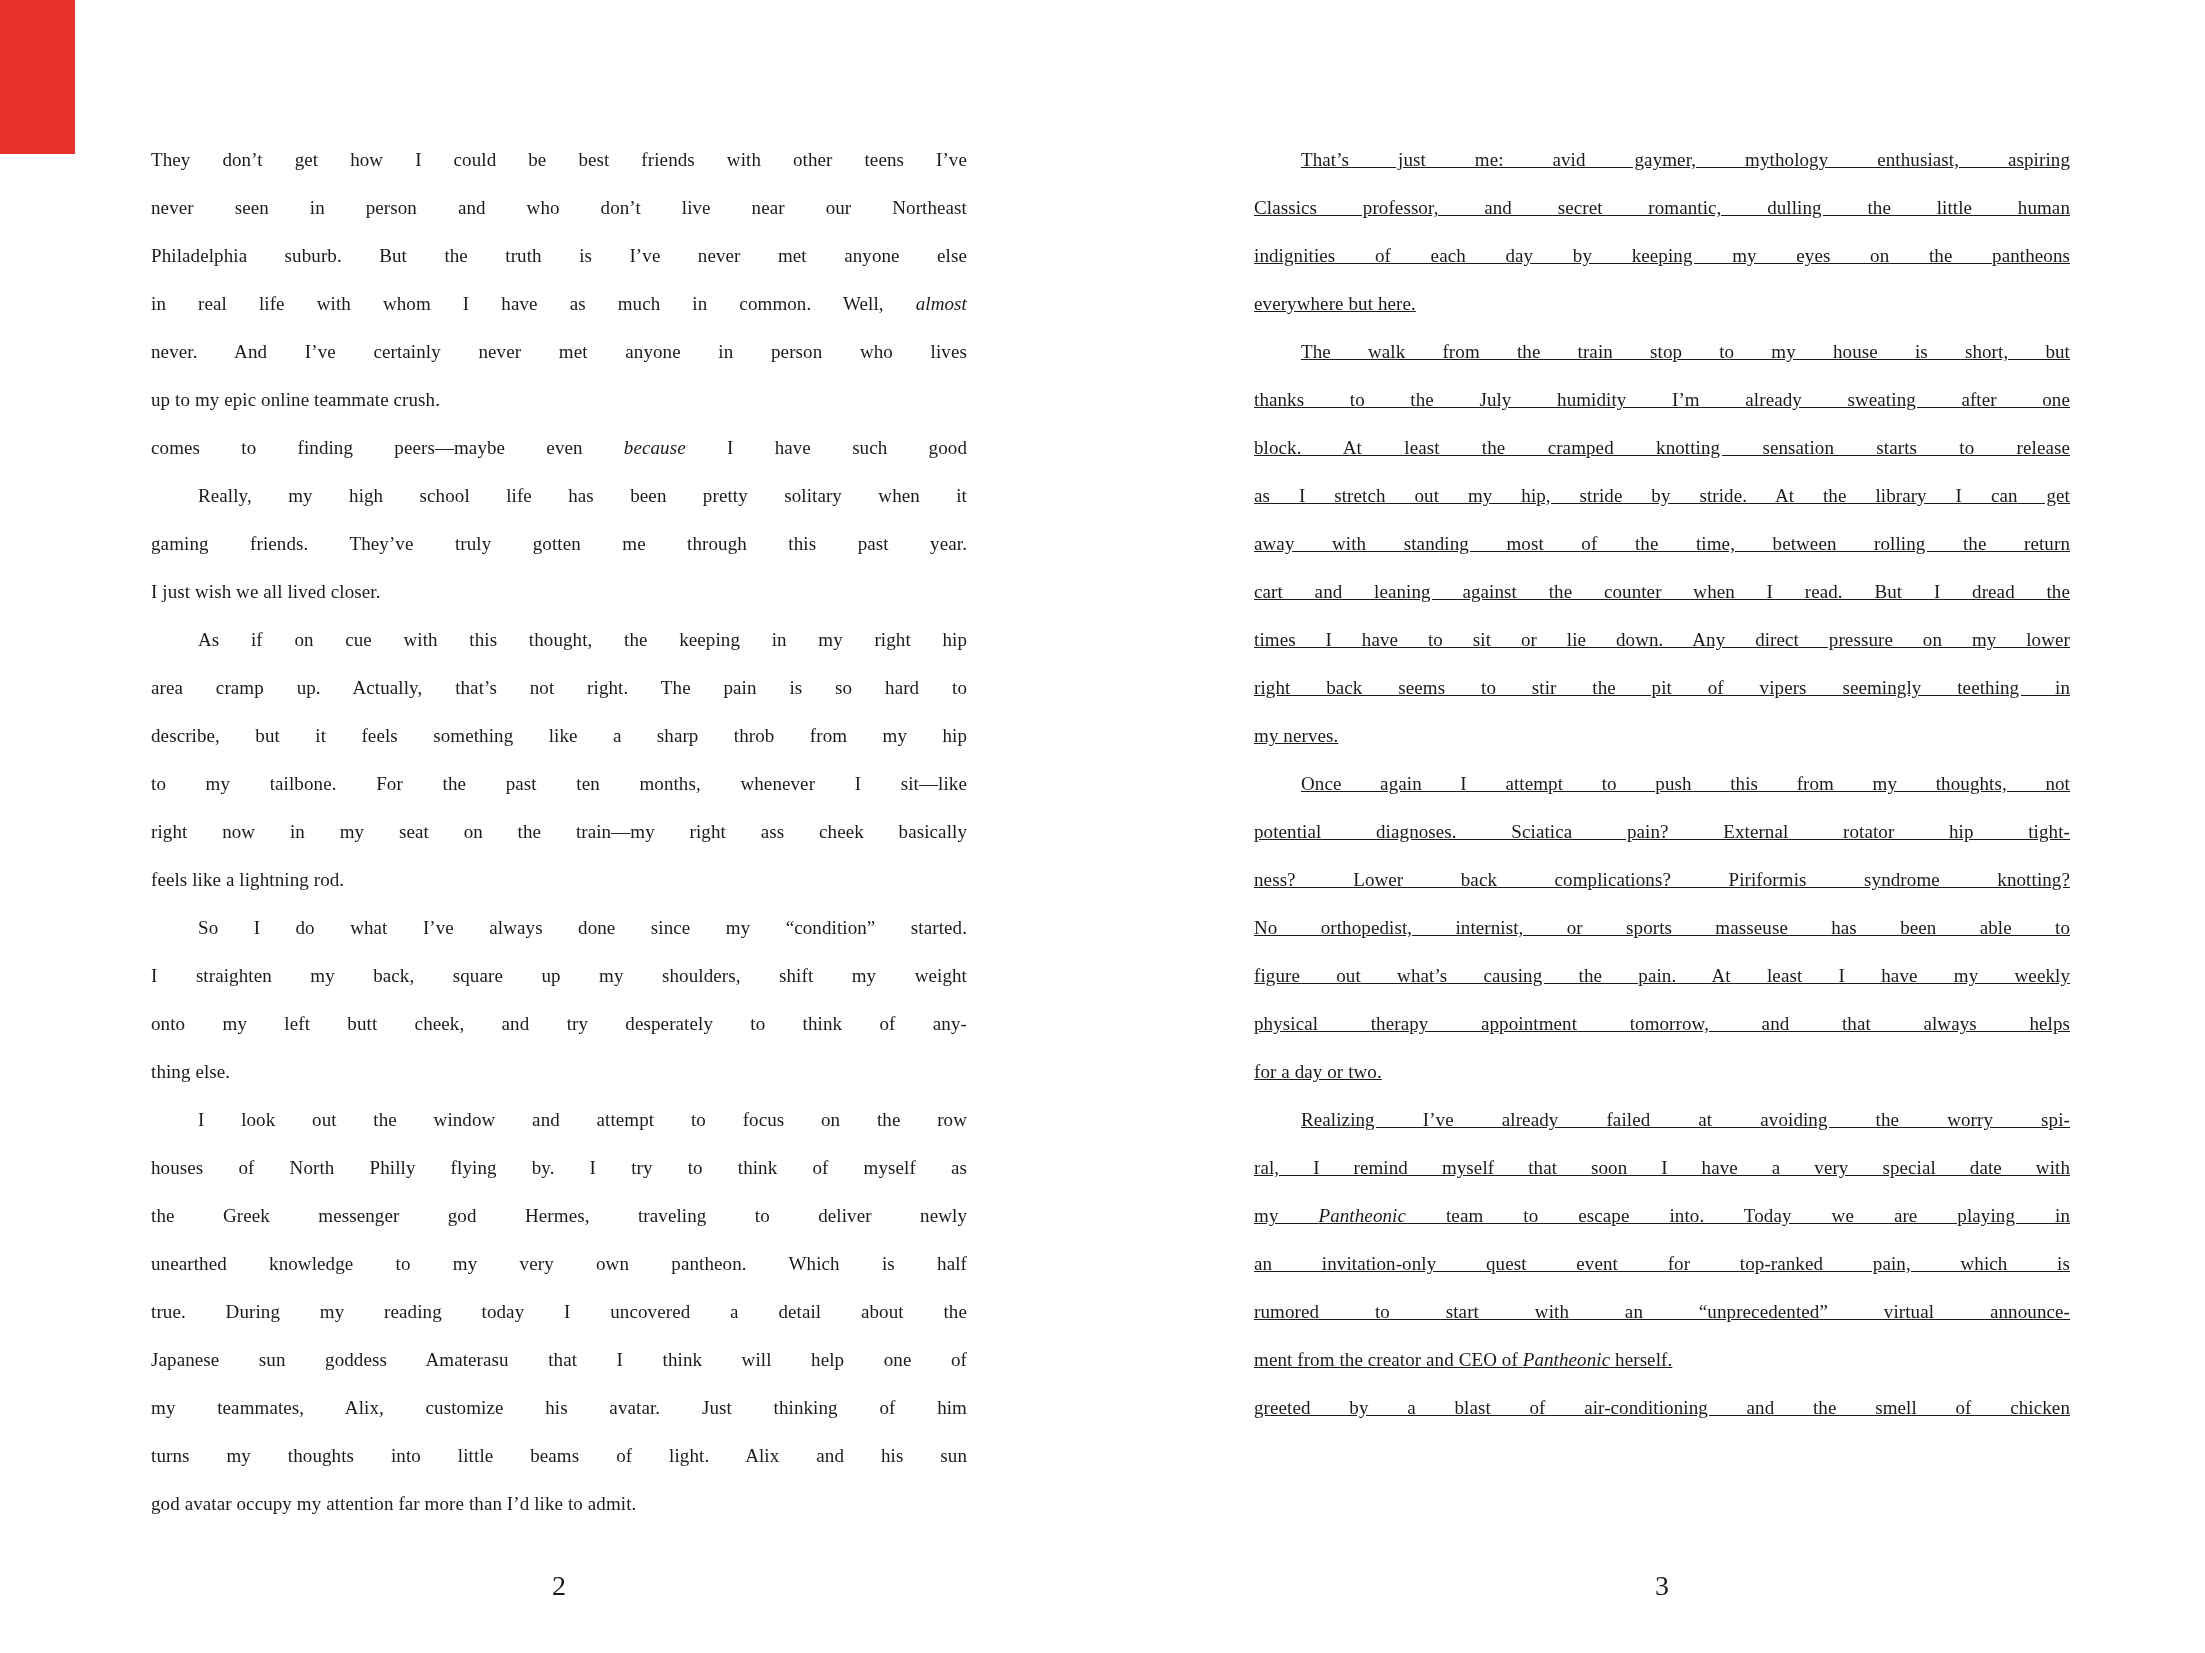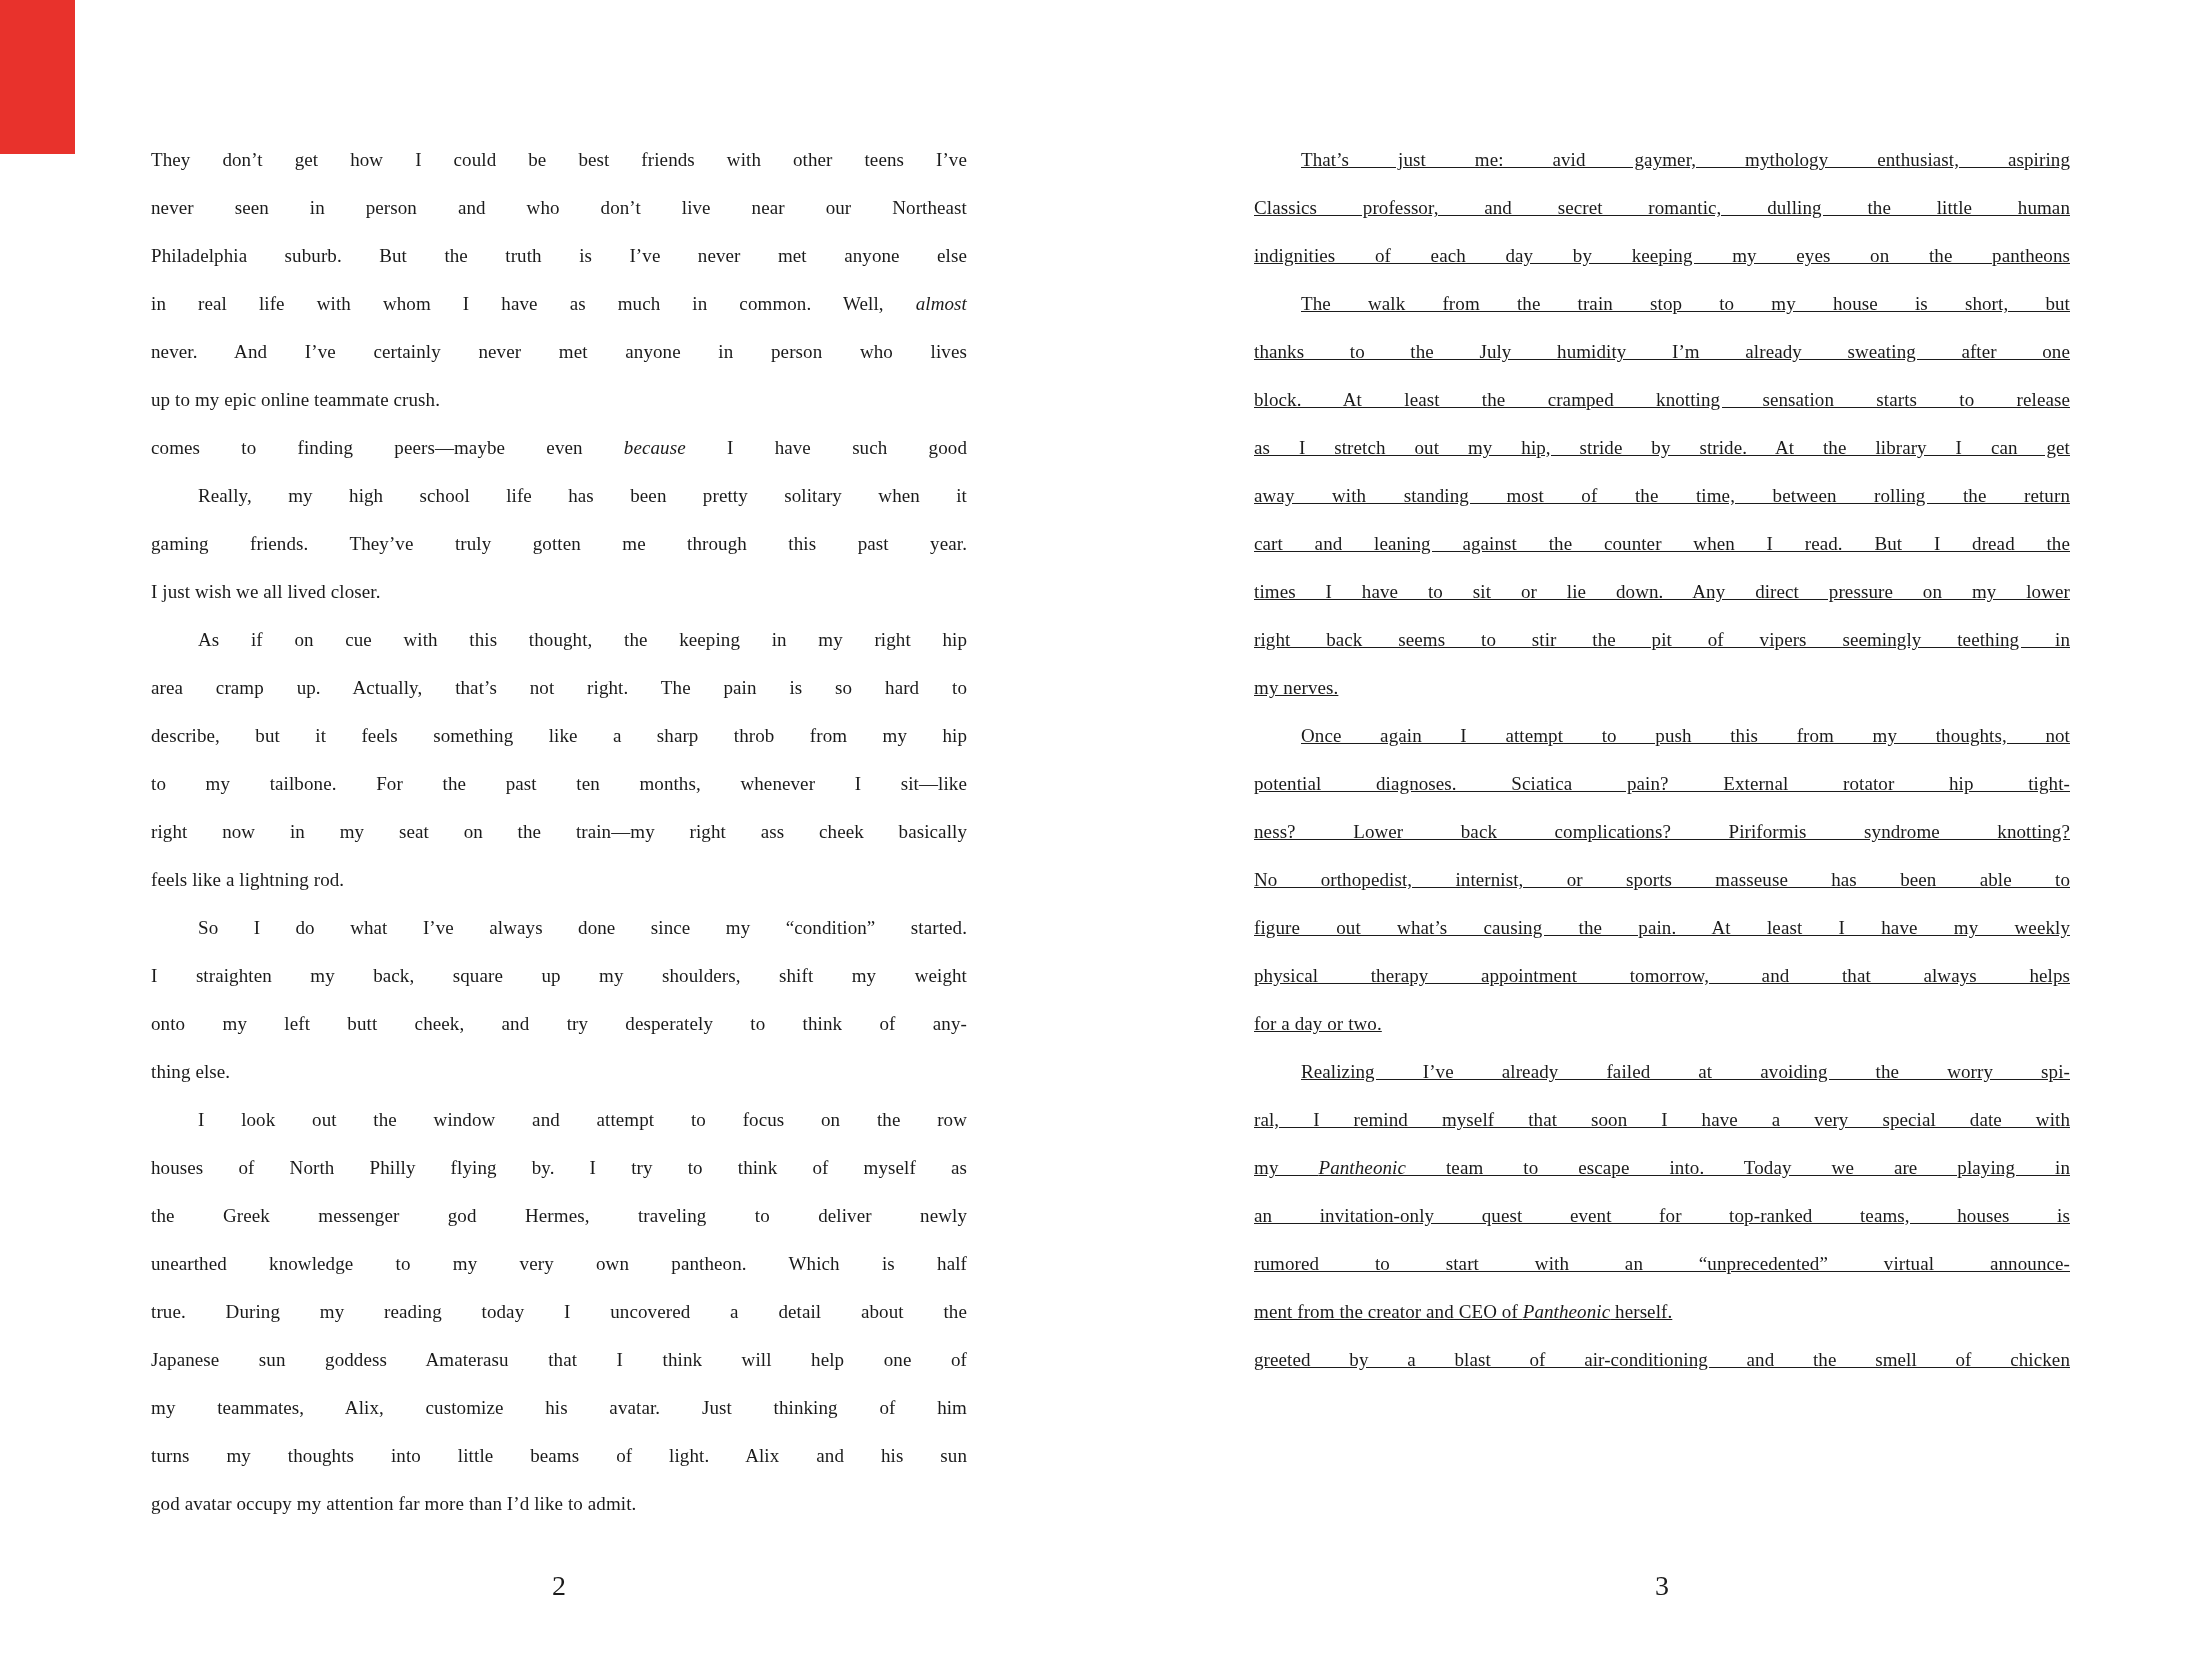--- a/index.html
+++ b/index.html
@@ -86,40 +86,41 @@
       <div class="line"><span>Japanese sun goddess Amaterasu that I think will help one of</span></div>
       <div class="line"><span>my teammates, Alix, customize his avatar. Just thinking of him</span></div>
       <div class="line"><span>turns my thoughts into little beams of light. Alix and his sun</span></div>
       <div class="line pend"><span>god avatar occupy my attention far more than I’d like to admit.</span></div>
     </div>
 
   <div class="page-col right">
       <div class="line ind"><span>That’s just me: avid gaymer, mythology enthusiast, aspiring</span></div>
       <div class="line"><span>Classics professor, and secret romantic, dulling the little human</span></div>
       <div class="line"><span>indignities of each day by keeping my eyes on the pantheons</span></div>
+      <div class="line pend"><span>everywhere but here.</span></div>
       <div class="line ind"><span>The walk from the train stop to my house is short, but</span></div>
       <div class="line"><span>thanks to the July humidity I’m already sweating after one</span></div>
       <div class="line"><span>block. At least the cramped knotting sensation starts to release</span></div>
       <div class="line"><span>as I stretch out my hip, stride by stride. At the library I can get</span></div>
       <div class="line"><span>away with standing most of the time, between rolling the return</span></div>
       <div class="line"><span>cart and leaning against the counter when I read. But I dread the</span></div>
       <div class="line"><span>times I have to sit or lie down. Any direct pressure on my lower</span></div>
       <div class="line"><span>right back seems to stir the pit of vipers seemingly teething in</span></div>
       <div class="line pend"><span>my nerves.</span></div>
       <div class="line ind"><span>Once again I attempt to push this from my thoughts, not</span></div>
       <div class="line"><span>potential diagnoses. Sciatica pain? External rotator hip tight-</span></div>
       <div class="line"><span>ness? Lower back complications? Piriformis syndrome knotting?</span></div>
       <div class="line"><span>No orthopedist, internist, or sports masseuse has been able to</span></div>
       <div class="line"><span>figure out what’s causing the pain. At least I have my weekly</span></div>
       <div class="line"><span>physical therapy appointment tomorrow, and that always helps</span></div>
       <div class="line pend"><span>for a day or two.</span></div>
       <div class="line ind"><span>Realizing I’ve already failed at avoiding the worry spi-</span></div>
       <div class="line"><span>ral, I remind myself that soon I have a very special date with</span></div>
       <div class="line"><span>my </span><i>Pantheonic</i><span> team to escape into. Today we are playing in</span></div>
-      <div class="line"><span>an invitation-only quest event for top-ranked teams, houses is</span></div>
+      <div class="line"><span>an invitation-only quest event for top-ranked pain, which is</span></div>
       <div class="line"><span>rumored to start with an “unprecedented” virtual announce-</span></div>
       <div class="line pend"><span>ment from the creator and CEO of </span><i>Pantheonic</i><span> herself.</span></div>
       <div class="line"><span>greeted by a blast of air-conditioning and the smell of chicken</span></div>
     </div>
 
   <div class="page-number left">2</div>
 
   <div class="page-number right">3</div>
 
 </div>

